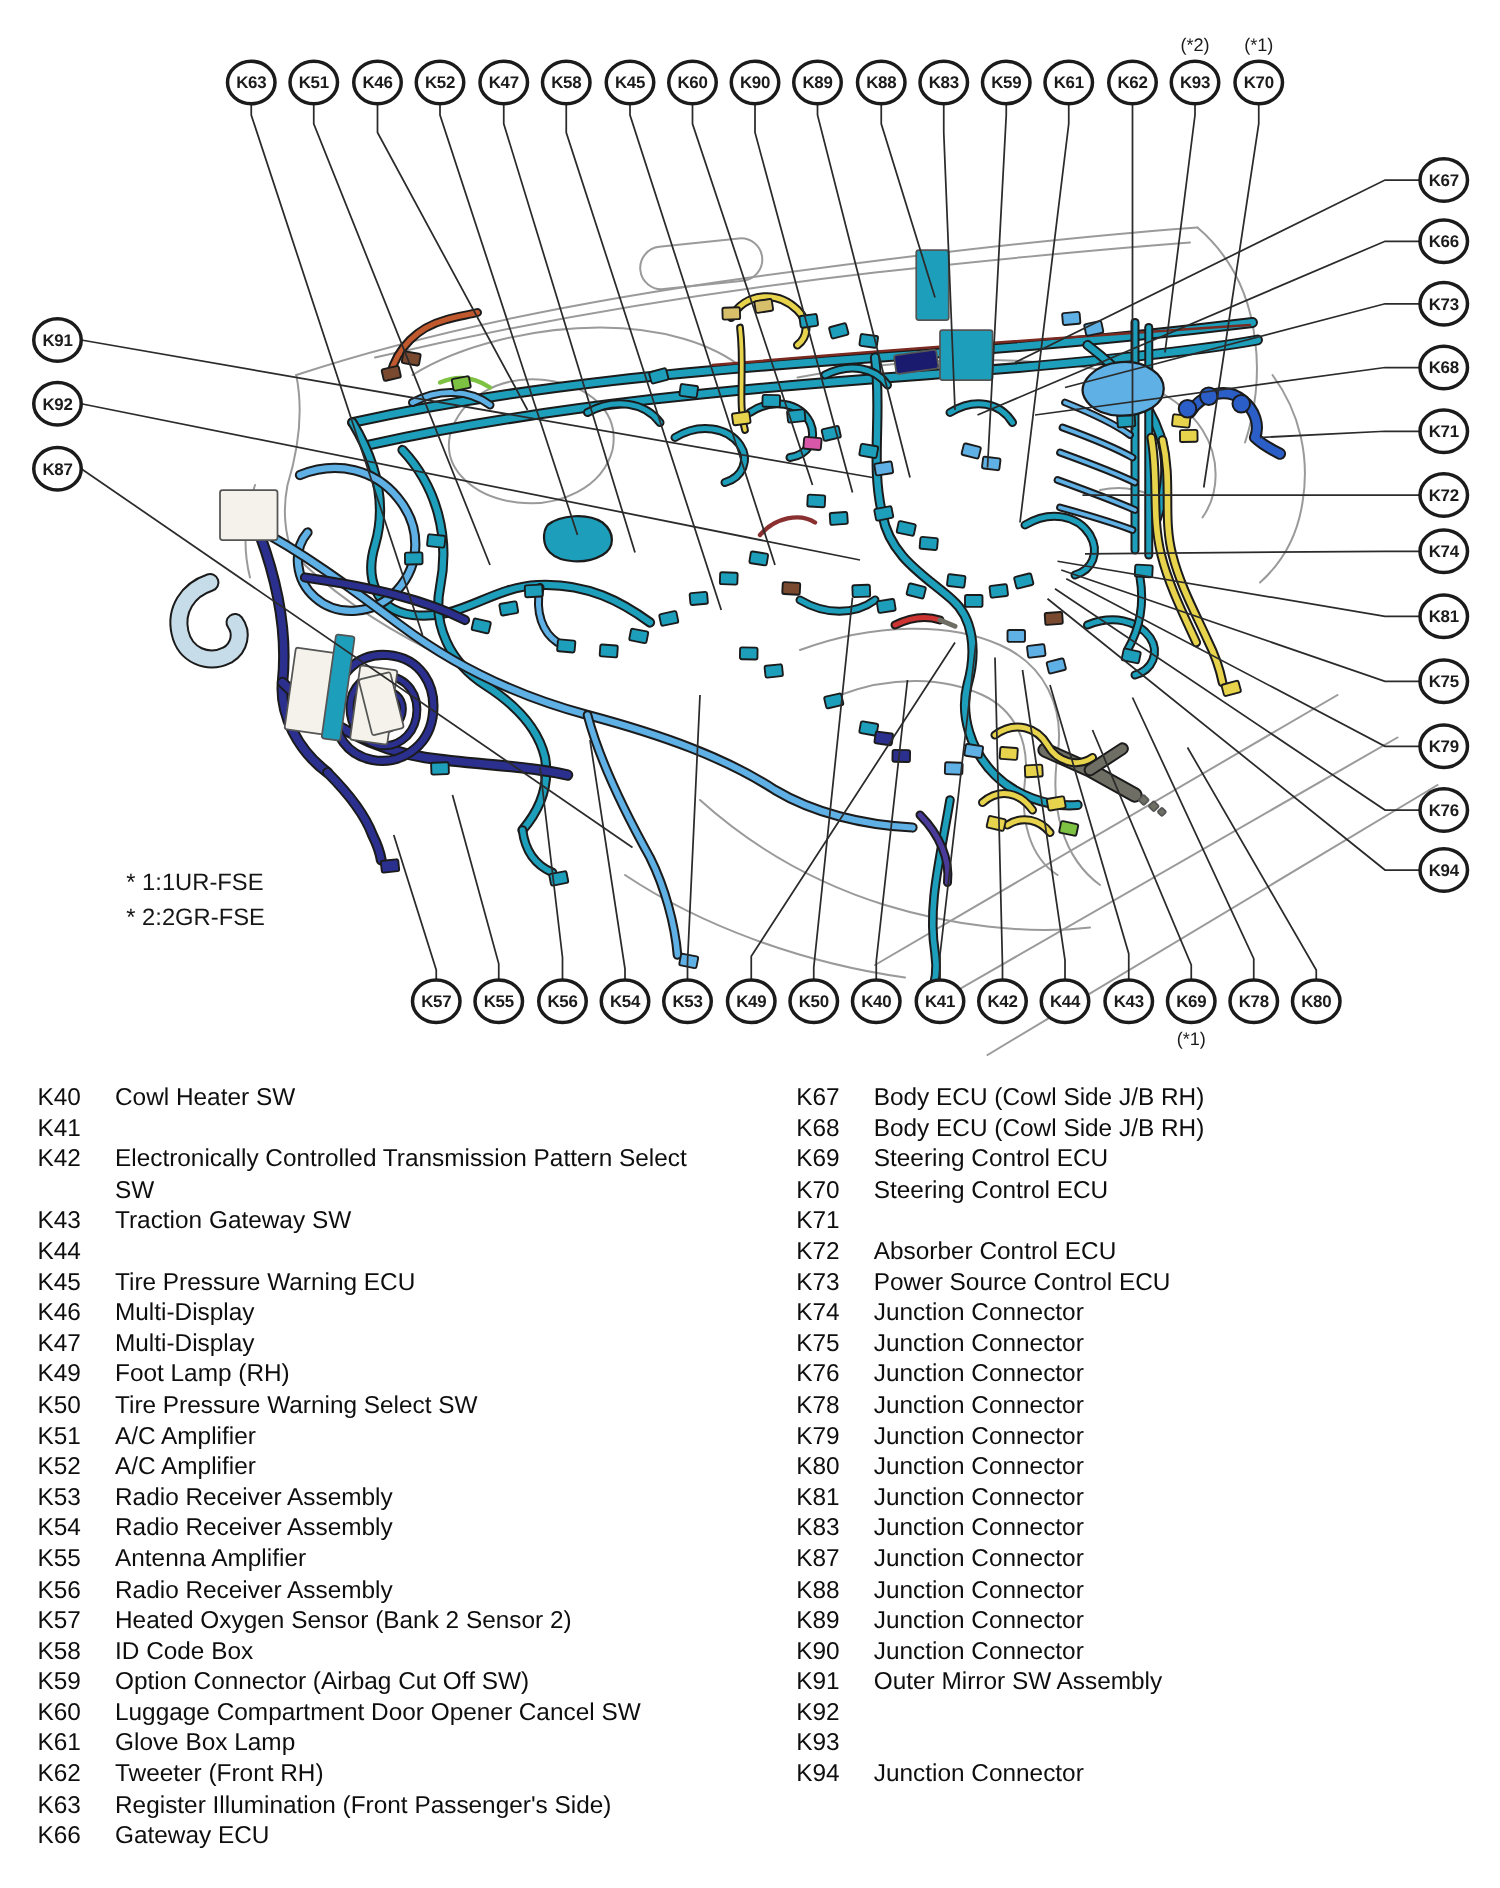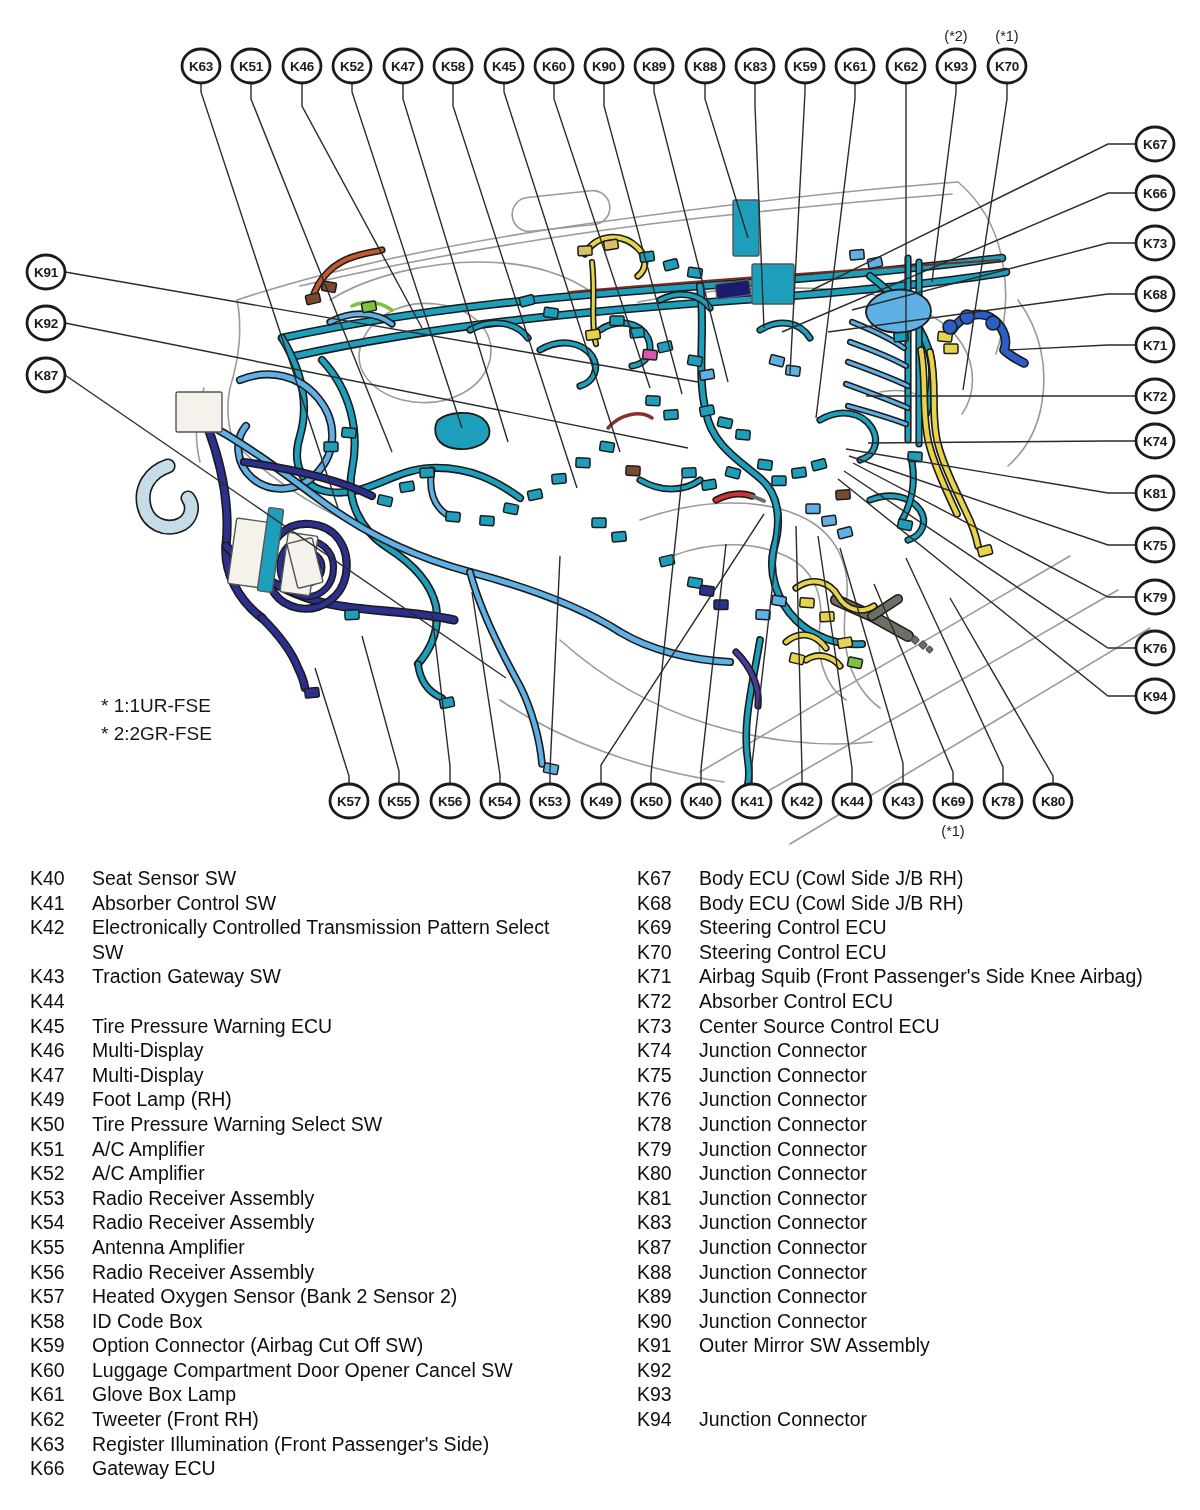--- a/index.html
+++ b/index.html
@@ -486,26 +486,25 @@
         </g>
       </g>
     <text class="diagram-note" x="101" y="712">* 1:1UR-FSE</text>
     <text class="diagram-note" x="101" y="740">* 2:2GR-FSE</text>
   </svg>
 
   <div class="legend">
     <div class="legend-col" id="legend-left">
   <div class="legend-row">
     <span class="legend-code">K40</span>
-    <span class="legend-desc">Seat Sensor SW</span>
+    <span class="legend-desc">Cowl Heater SW</span>
   </div>
 
   <div class="legend-row">
     <span class="legend-code">K41</span>
-    <span class="legend-desc">Absorber Control SW</span>
   </div>
 
   <div class="legend-row">
     <span class="legend-code">K42</span>
     <span class="legend-desc">Electronically Controlled Transmission Pattern Select SW</span>
   </div>
 
   <div class="legend-row">
     <span class="legend-code">K43</span>
     <span class="legend-desc">Traction Gateway SW</span>
@@ -626,31 +625,30 @@
     <span class="legend-desc">Steering Control ECU</span>
   </div>
 
   <div class="legend-row">
     <span class="legend-code">K70</span>
     <span class="legend-desc">Steering Control ECU</span>
   </div>
 
   <div class="legend-row">
     <span class="legend-code">K71</span>
-    <span class="legend-desc">Airbag Squib (Front Passenger's Side Knee Airbag)</span>
   </div>
 
   <div class="legend-row">
     <span class="legend-code">K72</span>
     <span class="legend-desc">Absorber Control ECU</span>
   </div>
 
   <div class="legend-row">
     <span class="legend-code">K73</span>
-    <span class="legend-desc">Center Source Control ECU</span>
+    <span class="legend-desc">Power Source Control ECU</span>
   </div>
 
   <div class="legend-row">
     <span class="legend-code">K74</span>
     <span class="legend-desc">Junction Connector</span>
   </div>
 
   <div class="legend-row">
     <span class="legend-code">K75</span>
     <span class="legend-desc">Junction Connector</span>

